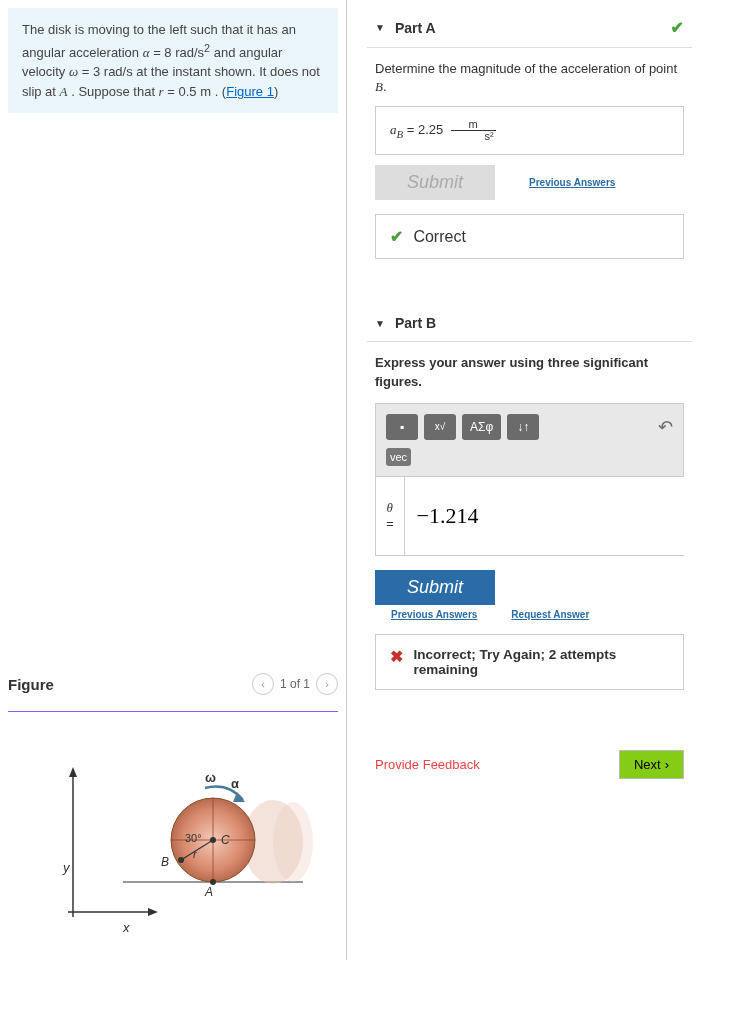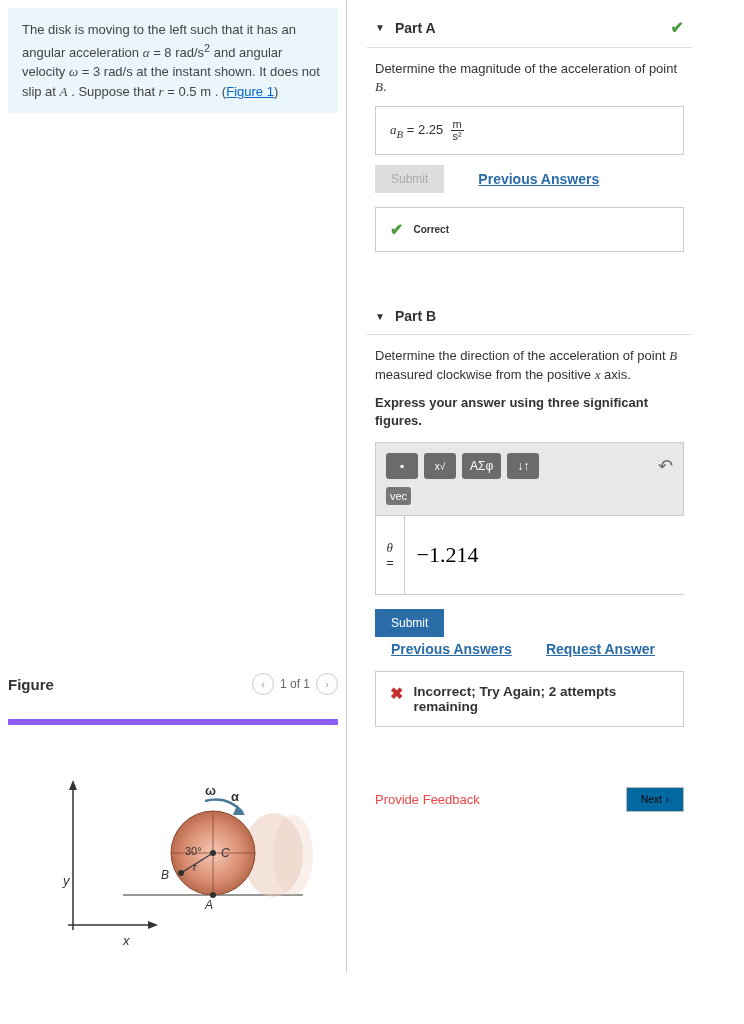--- a/index.html
+++ b/index.html
@@ -3,63 +3,63 @@
 <meta charset="utf-8">
 <style>
 * { box-sizing: border-box; margin: 0; padding: 0; }
 body { font-family: Arial, Helvetica, sans-serif; font-size: 13px; color: #333; background: #fff; }
 .container { display: flex; width: 700px; }
 .left-col { width: 390px; padding: 8px; }
 .right-col { width: 354px; padding: 8px 8px 8px 20px; border-left: 1px solid #ccc; }
 .problem-box { background: #eaf6fb; padding: 12px 14px; font-size: 13px; line-height: 1.5; color: #444; }
 .problem-box a { color: #0066cc; text-decoration: underline; }
 .figure-section { margin-top: 560px; }
-.figure-header { display: flex; justify-content: space-between; align-items: center; border-bottom: 6px solid #8b5cf6; padding-bottom: 24px; margin-bottom: 20px; }
+.figure-header { display: flex; justify-content: space-between; align-items: center; border-bottom: 1px solid #8b5cf6; padding-bottom: 16px; margin-bottom: 20px; }
 .figure-title { font-weight: bold; font-size: 15px; color: #333; }
 .pager { display: flex; align-items: center; gap: 6px; font-size: 12px; color: #666; }
 .nav-btn { width: 22px; height: 22px; border: 1px solid #ccc; border-radius: 50%; background: #fff; display: flex; align-items: center; justify-content: center; cursor: pointer; color: #999; font-size: 11px; }
 .figure-img { display: flex; justify-content: center; padding: 10px; }
 .part-header { display: flex; align-items: center; gap: 10px; padding: 10px 8px; border-bottom: 1px solid #ddd; margin-bottom: 12px; }
 .caret { font-size: 10px; }
 .part-title { font-weight: bold; font-size: 14px; }
 .checkmark-right { margin-left: auto; color: #4a9e3e; font-weight: bold; font-size: 16px; }
 .part-body { padding: 0 8px 20px 8px; }
 .question-text { font-size: 13px; color: #333; margin-bottom: 10px; line-height: 1.4; }
 .instruction { font-weight: bold; font-size: 13px; color: #333; margin-bottom: 12px; line-height: 1.4; }
 .answer-box { border: 1px solid #ccc; padding: 12px 14px; margin-bottom: 10px; font-size: 13px; }
 .submit-row { display: flex; align-items: center; gap: 18px; margin-bottom: 14px; }
-.submit-btn { background: #ddd; color: #aaa; border: none; padding: 7px 16px; font-size: 12px; cursor: default; }
+.submit-btn { background: #ddd; color: #aaa; border: none; padding: 7px 32px; font-size: 18px; cursor: default; font-style: italic; }
 .submit-btn.active { background: #2a6ca8; color: #fff; cursor: pointer; }
-.link { color: #2a6ca8; font-size: 14px; text-decoration: underline; cursor: pointer; font-weight: bold; padding-left: 16px; }
+.link { color: #2a6ca8; font-size: 10px; text-decoration: underline; cursor: pointer; font-weight: bold; padding-left: 16px; }
 .feedback-box { border: 1px solid #ccc; padding: 12px 14px; display: flex; align-items: center; gap: 10px; }
 .feedback-box.correct { color: #333; }
 .check-icon { color: #4a9e3e; font-size: 16px; font-weight: bold; }
 .x-icon { color: #c53030; font-size: 16px; font-weight: bold; }
-.feedback-text { font-weight: bold; font-size: 10px; }
+.feedback-text { font-weight: normal; font-size: 16px; }
 .part-b { margin-top: 26px; }
 .input-toolbar { background: #e8e8e8; border: 1px solid #ccc; padding: 10px; margin-bottom: 0; }
 .toolbar-btns { display: flex; gap: 6px; align-items: center; margin-bottom: 8px; }
 .tb-btn { background: #6b6b6b; color: #fff; border: none; padding: 5px 8px; font-size: 12px; cursor: pointer; border-radius: 3px; min-width: 32px; height: 26px; display: flex; align-items: center; justify-content: center; }
 .undo-btn { margin-left: auto; background: transparent; color: #6b6b6b; font-size: 18px; border: none; cursor: pointer; }
 .vec-badge { background: #777; color: #fff; padding: 3px 4px; font-size: 11px; border-radius: 3px; display: inline-block; }
 .answer-input-row { display: flex; align-items: center; border: 1px solid #ccc; border-top: none; background: #fff; }
 .theta-label { padding: 8px 10px; font-style: italic; font-size: 13px; text-align: center; line-height: 1.2; }
 .answer-input { flex: 1; border: none; border-left: 1px solid #ccc; padding: 26px 12px; font-size: 22px; font-family: 'Times New Roman', serif; outline: none; }
 .submit-row-b { margin-top: 14px; }
 .prev-req-row { display: flex; gap: 18px; margin-top: 4px; margin-bottom: 14px; }
 .incorrect-box { border: 1px solid #ccc; padding: 12px 14px; }
 .incorrect-content { display: flex; align-items: flex-start; gap: 10px; }
 .incorrect-text { font-weight: bold; font-size: 13.5px; }
 .bottom-row { display: flex; justify-content: space-between; align-items: center; margin-top: 40px; padding: 0 8px; }
 .provide-feedback { color: #ef4444; cursor: pointer; font-size: 13px; }
-.next-btn { background: #0369a1; border: 1px solid #bbb; padding: 6px 14px; font-size: 10px; cursor: pointer; display: flex; align-items: center; gap: 4px; }
+.next-btn { background: #84cc16; border: 1px solid #bbb; padding: 6px 14px; font-size: 13px; cursor: pointer; display: flex; align-items: center; gap: 4px; }
 .math-var { font-style: italic; font-family: 'Times New Roman', serif; }
 .frac { display: inline-block; text-align: center; vertical-align: middle; font-size: 11px; line-height: 1; }
 .frac .num { display: block; border-bottom: 1px solid #333; padding: 0 2px; }
-.frac .den { display: block; padding: 0 2px; }
+.frac .den { display: block; padding: 0 2px; margin-left: 32px; }
 </style>
 </head>
 <body>
 
 <div class="container">
   <div class="left-col">
     <div class="problem-box">
       <span>The disk is moving to the left such that it has an angular acceleration </span>
       <span class="math-var">α</span> = 8 rad/s<sup>2</sup>
       <span> and angular velocity </span>
@@ -143,21 +143,20 @@
         <span class="feedback-text">Correct</span>
       </div>
     </div>
 
     <div class="part-b">
       <div class="part-header">
         <span class="caret">▼</span>
         <span class="part-title">Part B</span>
       </div>
       <div class="part-body">
-        <p class="question-text">Determine the direction of the acceleration of point <span class="math-var">B</span> measured clockwise from the positive <span class="math-var">x</span> axis.</p>
         <p class="instruction">Express your answer using three significant figures.</p>
 
         <div class="input-toolbar">
           <div class="toolbar-btns">
             <button class="tb-btn">▪</button>
             <button class="tb-btn">
                 <span style="font-size:10px">x√</span>
               </button>
             <button class="tb-btn">ΑΣφ</button>
             <button class="tb-btn">↓↑</button>

